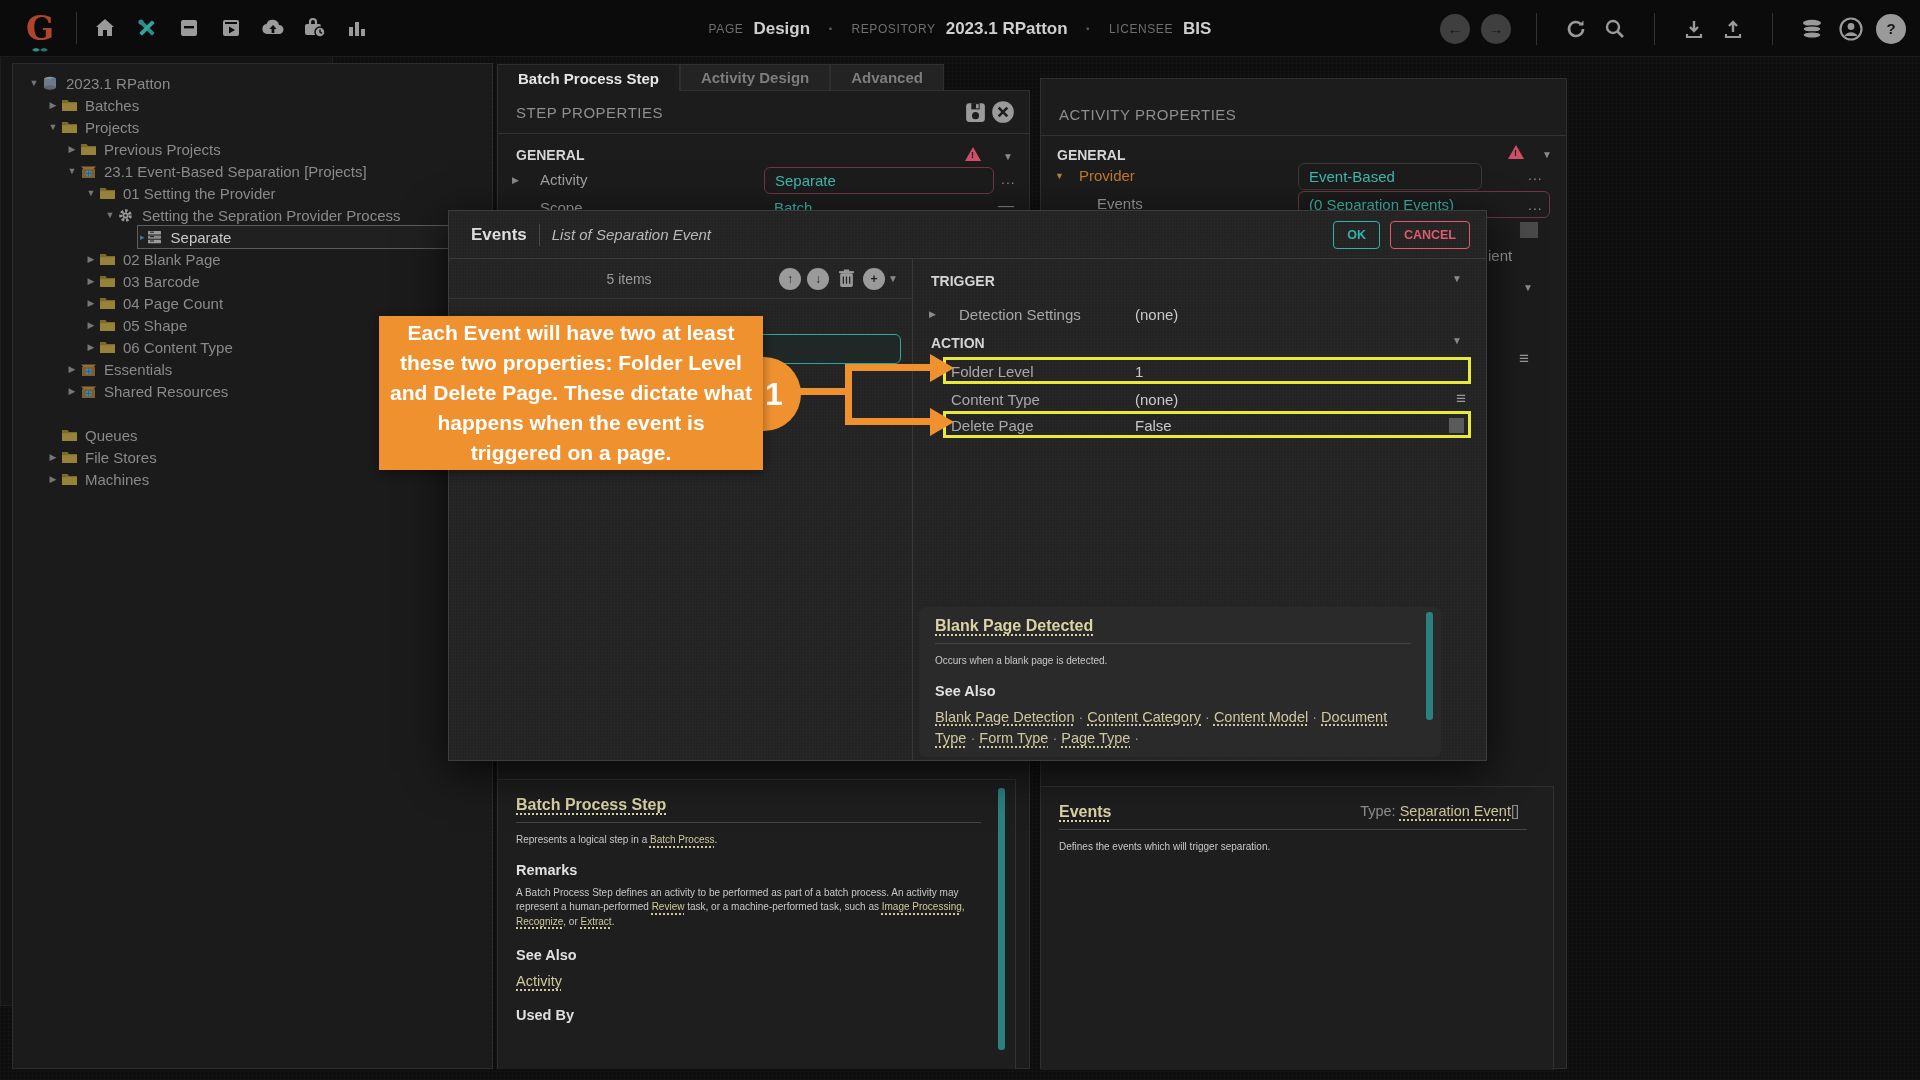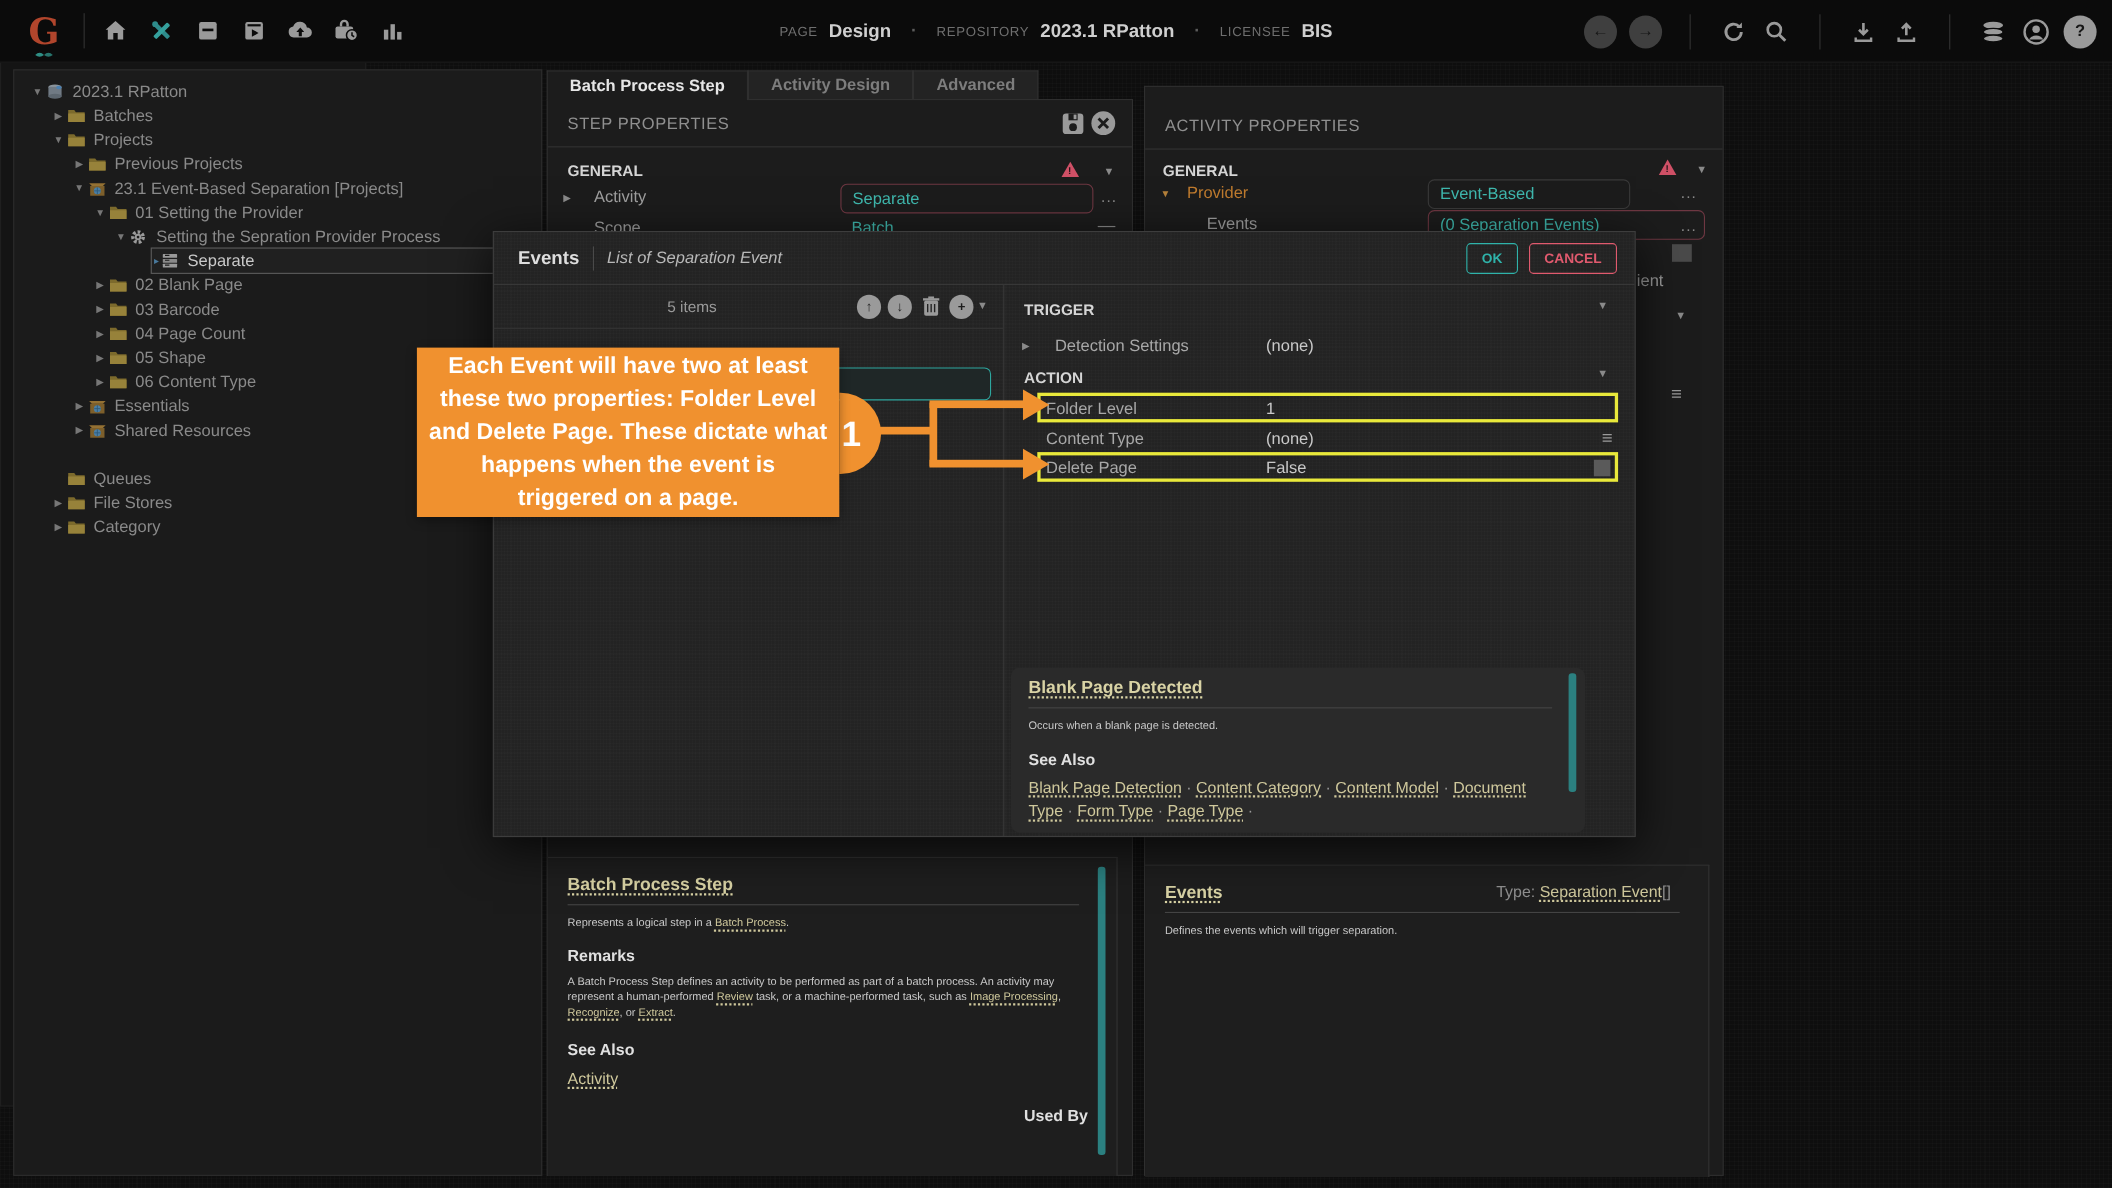--- a/index.html
+++ b/index.html
@@ -89,21 +89,21 @@
                  margin-left:6px; cursor:pointer; }
   .sel-item { position:absolute; left:12px; top:75px; width:440px; height:30px; border:1.5px solid #2ea79f;
               border-radius:6px; background:#1f2727; cursor:pointer; }
   .modal-right { position:absolute; left:464px; top:48px; right:0; bottom:0; }
   .m-sec { position:absolute; left:18px; right:24px; font-size:14px; font-weight:bold; color:#d5d5d5;
            display:flex; justify-content:space-between; }
   .m-row { position:absolute; left:8px; right:14px; height:26px; display:flex; align-items:center;
            font-size:15px; color:#a8a8a8; }
   .m-row .lab { position:absolute; left:30px; }
   .m-row .lab2 { position:absolute; left:38px; }
-  .m-row .val { position:absolute; left:230px; color:#c9c9c9; }
+  .m-row .val { position:absolute; left:214px; color:#c9c9c9; }
   .hl-box { position:absolute; left:30px; width:528px; height:27px; border:3px solid #e9e93b; }
   .mini-check { position:absolute; right:8px; width:15px; height:15px; background:#5a5a5a; cursor:pointer; }
   .hamb { position:absolute; right:6px; color:#9a9a9a; font-size:17px; cursor:pointer; }
 
   .modal-doc { position:absolute; left:470px; top:396px; width:522px; height:150px; background:#2a2a2a;
                border-radius:8px; padding:10px 30px 0 16px; overflow:hidden; }
   .doc-head { font-size:16px; font-weight:bold; color:#d9d3a5;
               text-decoration:underline dotted 1.5px; text-underline-offset:3px; }
   .doc-hr { border:none; border-top:1px solid #454545; margin:8px 0 10px 0; }
   .doc-body { font-size:10px; color:#c8c8c8; line-height:1.45; }
@@ -448,21 +448,21 @@
         <span>File Stores</span>
       </div>
       <div class="tree-row" style="padding-left: 32px;">
         <span class="tree-arrow">▶</span>
         <span class="tree-icon">
           <svg width="17" height="14" viewBox="0 0 17 14">
             <path d="M1 2h5.5L8 4h8v9H1z" fill="#7c6a2c"></path>
             <path d="M1 5.2h15V13H1z" fill="#97823a"></path>
           </svg>
         </span>
-        <span>Category</span>
+        <span>Machines</span>
       </div>
     </aside>
 
   <div class="tabs">
     <div class="tab active">Batch Process Step</div>
     <div class="tab">Activity Design</div>
     <div class="tab">Advanced</div>
   </div>
 
   <section class="panel center-panel">
@@ -499,21 +499,21 @@
     <span class="abs" style="left:500px; top:106px; color:#8a8a8a;">—</span>
 
     <div class="bottom-doc" style="left:0px; top:688px; width:518px; height:290px; border-right:1px solid #333;">
       <div class="doc-head">Batch Process Step</div>
       <hr class="doc-hr" style="margin-right:8px;">
       <div class="doc-body">Represents a logical step in a <span class="doc-link">Batch Process</span>.</div>
       <div class="doc-sub">Remarks</div>
       <div class="doc-body" style="max-width:470px;">A Batch Process Step defines an activity to be performed as part of a batch process. An activity may represent a human-performed <span class="doc-link">Review</span> task, or a machine-performed task, such as <span class="doc-link">Image Processing</span>, <span class="doc-link">Recognize</span>, or <span class="doc-link">Extract</span>.</div>
       <div class="doc-sub" style="margin-top:18px;">See Also</div>
       <div class="doc-links-line"><span class="doc-link">Activity</span></div>
-      <div class="doc-sub" style="text-align:right;">Used By</div>
+      <div class="doc-sub" style="">Used By</div>
       <span class="teal-scroll" style="right:10px; top:8px; height:262px;"></span>
     </div>
   </section>
 
   <section class="panel right-panel">
     <div class="panel-title-row" style="height:57px; padding-top:14px;">
       <span class="panel-title">ACTIVITY PROPERTIES</span>
     </div>
     <div class="sec-header" style="left:16px; top:68px;">GENERAL</div>
     <span class="abs" style="right:42px; top:66px;"><span class="warn"></span></span>

